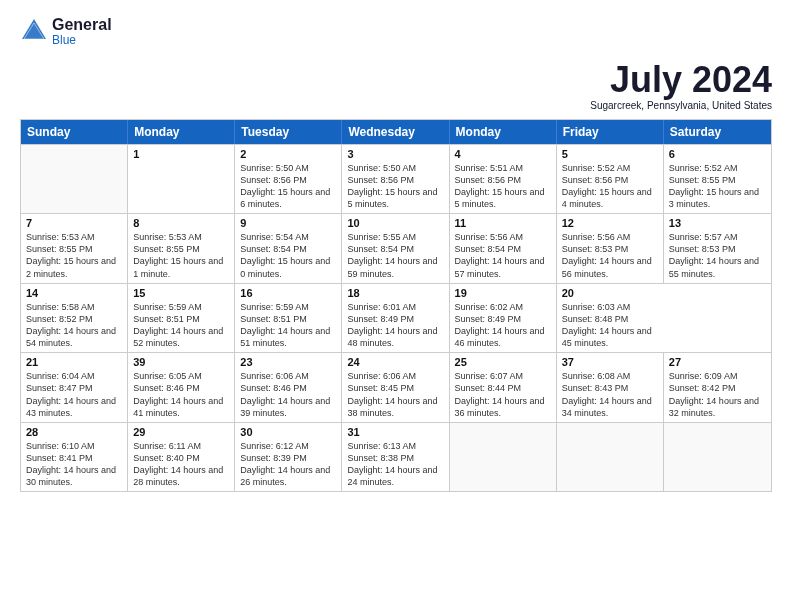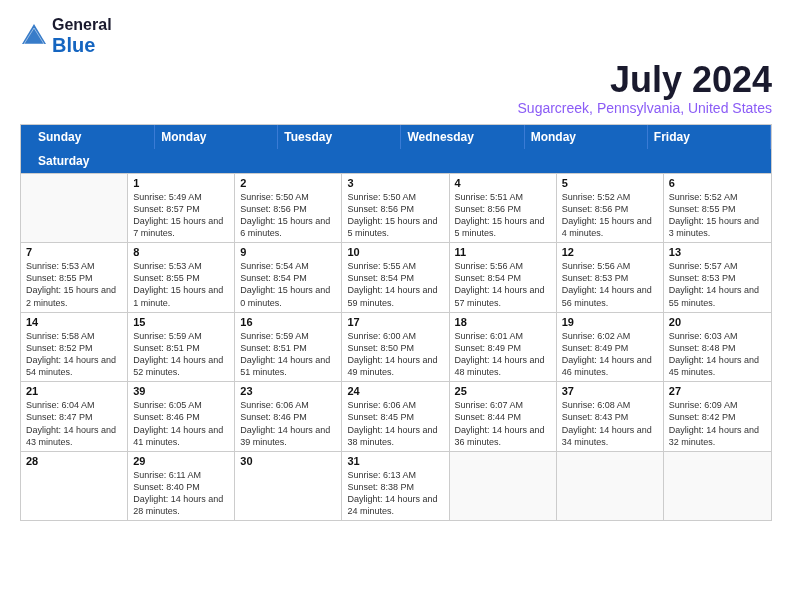--- a/index.html
+++ b/index.html
@@ -33,53 +33,52 @@
       display: flex;
       flex-direction: column;
       line-height: 1.1;
     }
     .logo-general {
       font-size: 16px;
       font-weight: bold;
       color: #1a1a2e;
     }
     .logo-blue {
-      font-size: 20px;
-      font-weight: bold;
+      font-size: 12px;
+      font-weight: normal;
       color: #1565c0;
     }
     .logo-icon {
       width: 28px;
       height: 28px;
     }
     .title-section {
       text-align: right;
     }
     .month-title {
       font-size: 36px;
       font-weight: bold;
       color: #1a1a2e;
       line-height: 1.1;
       margin-top: 44px;
     }
     .subtitle {
-      font-size: 14px;
-      color: #8b5cf6;
+      font-size: 10px;
+      color: #0f172a;
     }
     .calendar {
       flex: 1;
       display: flex;
       flex-direction: column;
       border: 1px solid #ccc;
     }
     .cal-header {
       display: grid;
-      grid-template-columns: repeat(6, 1fr);
+      grid-template-columns: repeat(7, 1fr);
       background: #1565c0;
-      padding-left: 11px;
     }
     .cal-header-cell {
       color: #fff;
       font-weight: bold;
       font-size: 12px;
       padding: 5px 6px;
       text-align: left;
       border-right: 1px solid #3a7bd5;
     }
     .cal-header-cell:last-child { border-right: none; }
@@ -146,21 +145,20 @@
         <div class="cal-header-cell">Wednesday</div>
         <div class="cal-header-cell">Monday</div>
         <div class="cal-header-cell">Friday</div>
         <div class="cal-header-cell">Saturday</div>
       </div>
     <div class="cal-body" id="cal-body">
         <div class="cal-row">
           <div class="cal-cell empty"></div>
           <div class="cal-cell">
             <div class="cell-date">1</div>
-            <div class="cell-info">Sunrise: 5:49 AM<br>Sunset: 8:57 PM<br>Daylight: 15 hours and 7 minutes.</div>
           </div>
           <div class="cal-cell">
             <div class="cell-date">2</div>
             <div class="cell-info">Sunrise: 5:50 AM<br>Sunset: 8:56 PM<br>Daylight: 15 hours and 6 minutes.</div>
           </div>
           <div class="cal-cell">
             <div class="cell-date">3</div>
             <div class="cell-info">Sunrise: 5:50 AM<br>Sunset: 8:56 PM<br>Daylight: 15 hours and 5 minutes.</div>
           </div>
           <div class="cal-cell">
@@ -213,24 +211,20 @@
           </div>
           <div class="cal-cell">
             <div class="cell-date">15</div>
             <div class="cell-info">Sunrise: 5:59 AM<br>Sunset: 8:51 PM<br>Daylight: 14 hours and 52 minutes.</div>
           </div>
           <div class="cal-cell">
             <div class="cell-date">16</div>
             <div class="cell-info">Sunrise: 5:59 AM<br>Sunset: 8:51 PM<br>Daylight: 14 hours and 51 minutes.</div>
           </div>
           <div class="cal-cell">
-            <div class="cell-date">17</div>
-            <div class="cell-info">Sunrise: 6:00 AM<br>Sunset: 8:50 PM<br>Daylight: 14 hours and 49 minutes.</div>
-          </div>
-          <div class="cal-cell">
             <div class="cell-date">18</div>
             <div class="cell-info">Sunrise: 6:01 AM<br>Sunset: 8:49 PM<br>Daylight: 14 hours and 48 minutes.</div>
           </div>
           <div class="cal-cell">
             <div class="cell-date">19</div>
             <div class="cell-info">Sunrise: 6:02 AM<br>Sunset: 8:49 PM<br>Daylight: 14 hours and 46 minutes.</div>
           </div>
           <div class="cal-cell">
             <div class="cell-date">20</div>
             <div class="cell-info">Sunrise: 6:03 AM<br>Sunset: 8:48 PM<br>Daylight: 14 hours and 45 minutes.</div>
@@ -262,27 +256,29 @@
             <div class="cell-info">Sunrise: 6:08 AM<br>Sunset: 8:43 PM<br>Daylight: 14 hours and 34 minutes.</div>
           </div>
           <div class="cal-cell">
             <div class="cell-date">27</div>
             <div class="cell-info">Sunrise: 6:09 AM<br>Sunset: 8:42 PM<br>Daylight: 14 hours and 32 minutes.</div>
           </div>
         </div>
         <div class="cal-row">
           <div class="cal-cell">
             <div class="cell-date">28</div>
+            <div class="cell-info">Sunrise: 6:10 AM<br>Sunset: 8:41 PM<br>Daylight: 14 hours and 30 minutes.</div>
           </div>
           <div class="cal-cell">
             <div class="cell-date">29</div>
             <div class="cell-info">Sunrise: 6:11 AM<br>Sunset: 8:40 PM<br>Daylight: 14 hours and 28 minutes.</div>
           </div>
           <div class="cal-cell">
             <div class="cell-date">30</div>
+            <div class="cell-info">Sunrise: 6:12 AM<br>Sunset: 8:39 PM<br>Daylight: 14 hours and 26 minutes.</div>
           </div>
           <div class="cal-cell">
             <div class="cell-date">31</div>
             <div class="cell-info">Sunrise: 6:13 AM<br>Sunset: 8:38 PM<br>Daylight: 14 hours and 24 minutes.</div>
           </div>
           <div class="cal-cell empty"></div>
           <div class="cal-cell empty"></div>
           <div class="cal-cell empty"></div>
         </div>
       </div>

